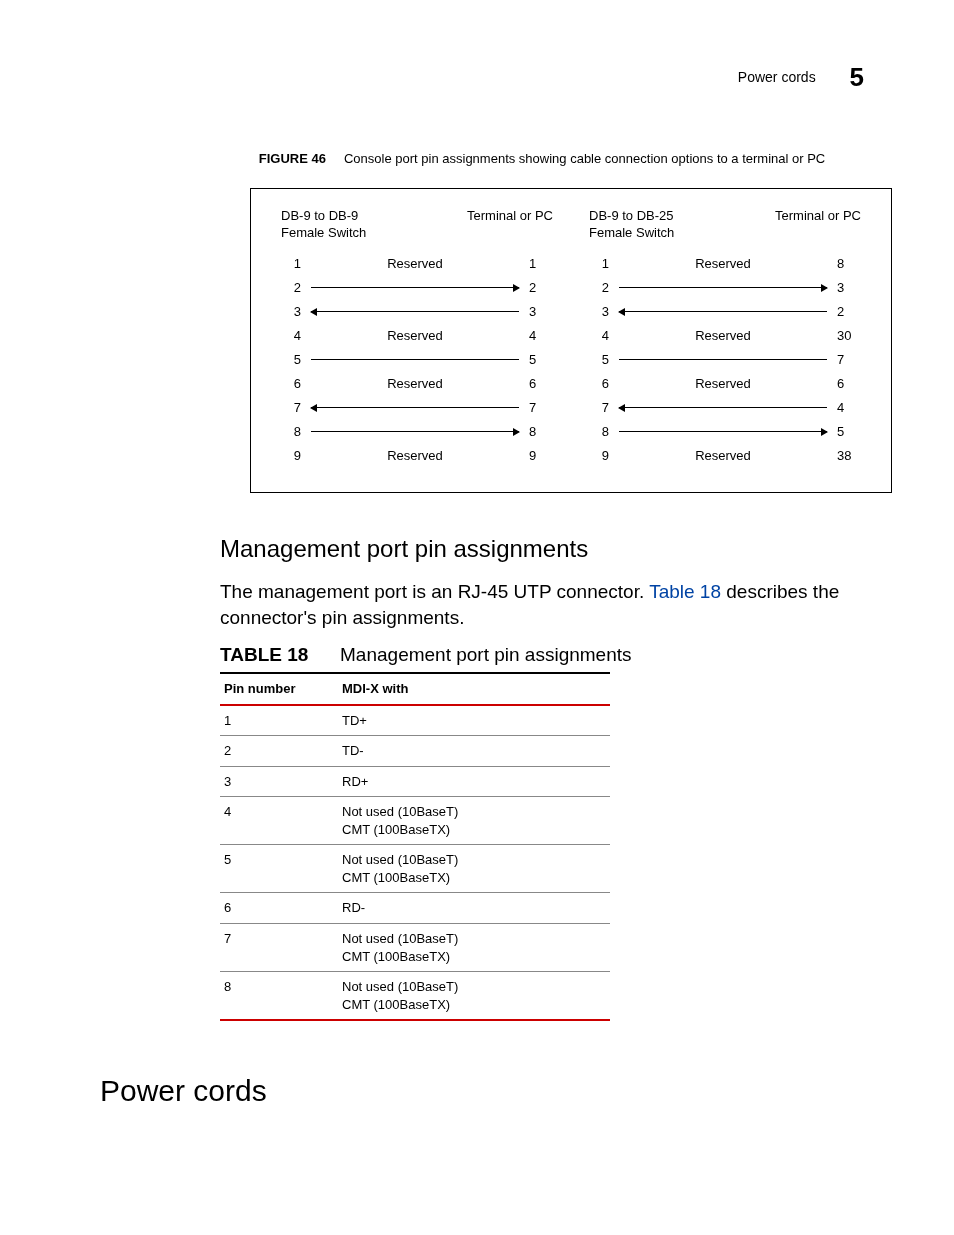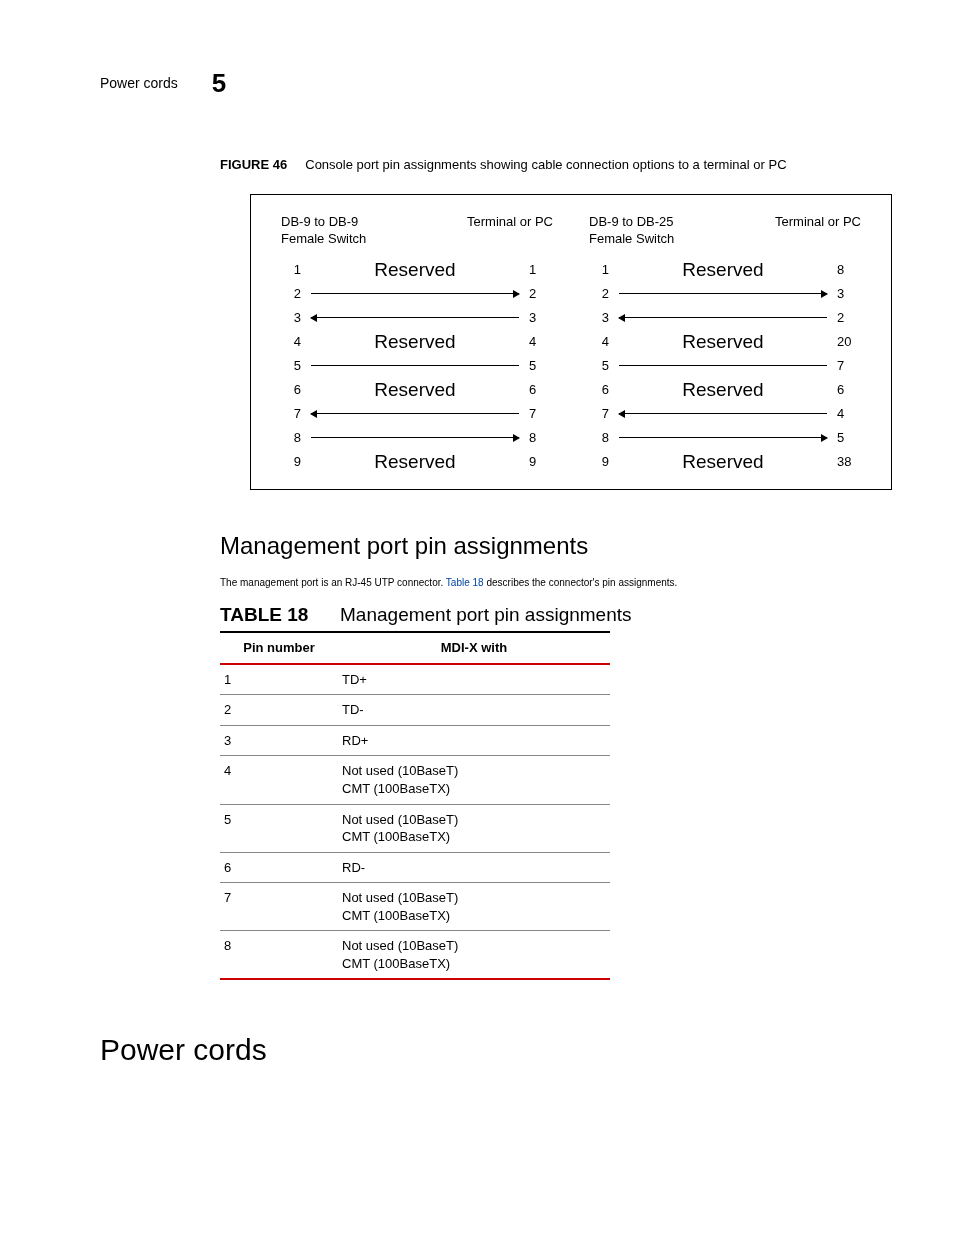--- a/index.html
+++ b/index.html
@@ -12,41 +12,42 @@
     line-height: 1.35;
   }
   .page {
     width: 954px;
     height: 1235px;
     position: relative;
     box-sizing: border-box;
     padding: 60px 90px 40px 100px;
   }
   .running-head {
+    text-align: right;
     font-size: 14px;
     margin-bottom: 55px;
-    margin-top: 6px;
   }
   .running-head .chap {
     font-size: 26px;
     font-weight: bold;
     margin-left: 30px;
     vertical-align: -4px;
   }
   .indent {
     margin-left: 120px;
   }
   .fig-caption {
     font-size: 13px;
     margin-bottom: 20px;
+    text-align: center;
   }
   .fig-caption .label { font-weight: bold; }
   .diagram {
     border: 1px solid #000;
-    padding: 18px 30px 15px 30px;
+    padding: 18px 30px 24px 30px;
     margin: 0 0 40px 30px;
     width: 580px;
     font-size: 13px;
   }
   .diag-cols { display: flex; }
   .diag-col { flex: 1; }
   .diag-col + .diag-col { margin-left: 36px; }
   .diag-head {
     display: flex;
     justify-content: space-between;
@@ -54,21 +55,21 @@
   }
   .diag-head > div { white-space: pre-line; }
   .diag-row {
     display: flex;
     align-items: center;
     height: 24px;
   }
   .diag-left  { width: 20px; text-align: right; }
   .diag-mid   { flex: 1; padding: 0 10px; position: relative; display:flex; align-items:center; justify-content:center;}
   .diag-right { width: 24px; text-align: left; }
-  .diag-text  { font-size: 19px; }
+  .diag-text  { font-size: 13px; }
   .diag-line {
     width: 100%;
     height: 1px;
     background: #000;
     position: relative;
   }
   .arrow-r::after {
     content:"";
     position:absolute; right:-1px; top:-3px;
     border-left:7px solid #000;
@@ -91,37 +92,37 @@
     font-stretch: condensed;
   }
   h1.chapter {
     font-family: Arial, Helvetica, sans-serif;
     font-weight: normal;
     font-size: 30px;
     margin: 50px 0 14px -120px;
     font-stretch: condensed;
   }
   p.body {
-    font-size: 10px;
+    font-size: 19px;
     margin: 0 0 12px 0;
   }
   a.xref { color: #0043a4; text-decoration: none; }
 
   .tbl-caption {
     font-size: 19px;
     margin: 6px 0 4px 0;
   }
   .tbl-caption .label { font-weight: bold; }
   table.pins {
     border-collapse: collapse;
     width: 390px;
     font-size: 13px;
   }
   table.pins th {
-    text-align: center;
+    text-align: left;
     font-weight: bold;
     padding: 6px 4px;
     border-top: 2px solid #000;
     border-bottom: 2px solid #c00;
   }
   table.pins td {
     padding: 6px 4px;
     border-bottom: 1px solid #888;
     vertical-align: top;
     white-space: pre-line;
@@ -246,21 +247,21 @@
               <div class="diag-mid">
                 <div class="diag-line arrow-l"></div>
               </div>
               <div class="diag-right">2</div>
             </div>
             <div class="diag-row">
               <div class="diag-left">4</div>
               <div class="diag-mid">
                 <span class="diag-text">Reserved</span>
               </div>
-              <div class="diag-right">20</div>
+              <div class="diag-right">30</div>
             </div>
             <div class="diag-row">
               <div class="diag-left">5</div>
               <div class="diag-mid">
                 <div class="diag-line"></div>
               </div>
               <div class="diag-right">7</div>
             </div>
             <div class="diag-row">
               <div class="diag-left">6</div>

